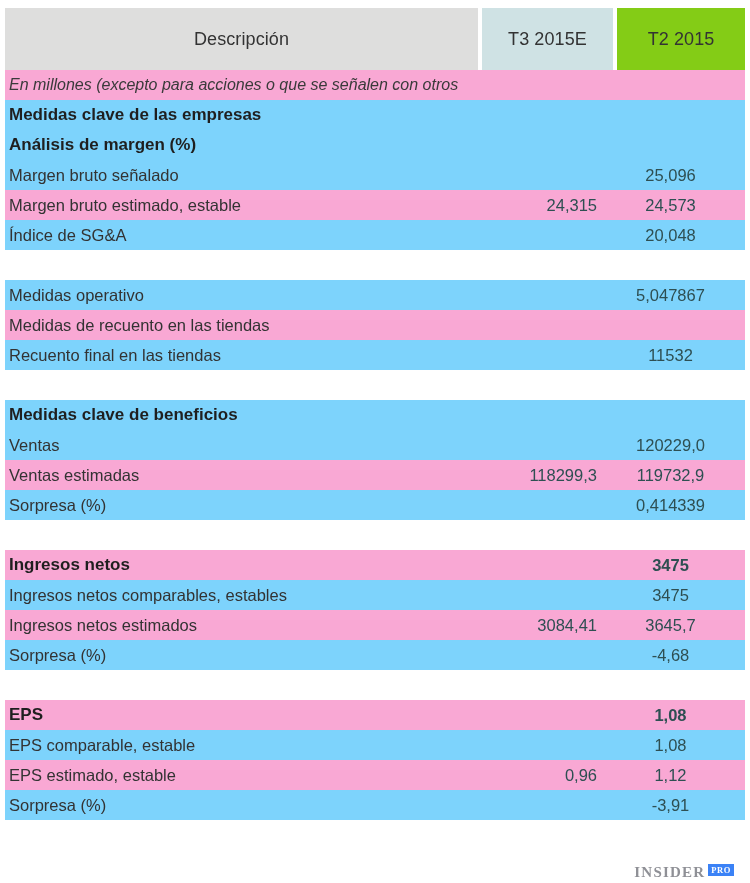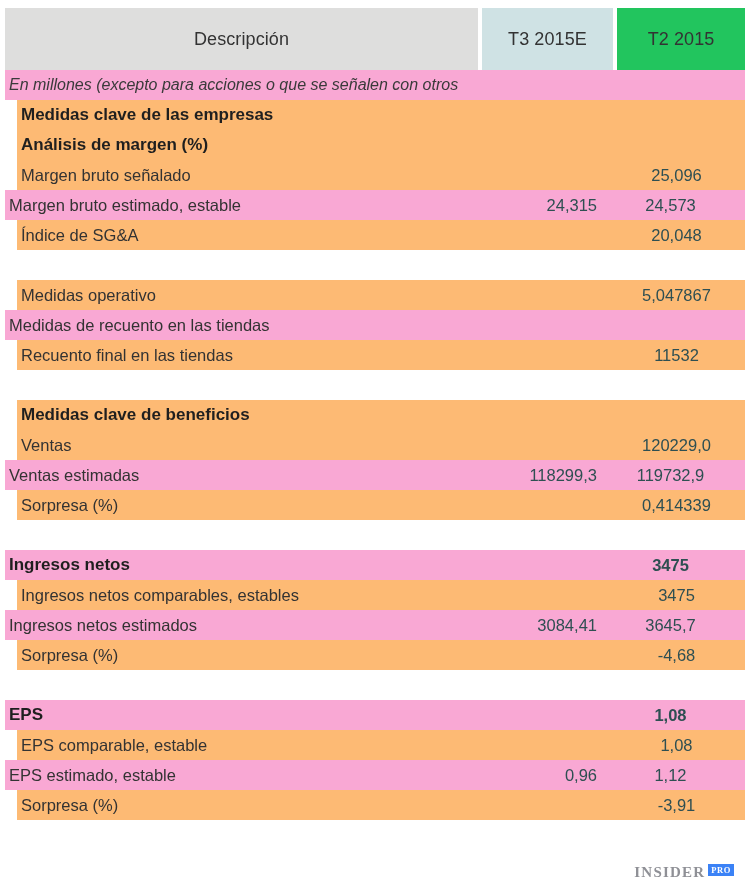--- a/index.html
+++ b/index.html
@@ -46,35 +46,35 @@
     width: 473px;
     background: #dededd;
   }
   .th-gap { width: 4px; background: #ffffff; }
   .th-c1 {
     width: 131px;
     background: #cfe2e4;
   }
   .th-c2 {
     flex: 1;
-    background: #22c55e;
+    background: #84cc16;
   }
 
   
   .tbody {
     padding: 0 5px;
     box-sizing: border-box;
   }
   .row {
     display: flex;
     align-items: center;
     height: 30px;
     box-sizing: border-box;
   }
-  .row.shaded { background: #fdba74; margin-left: 12px; }
+  .row.shaded { background: #7dd3fc; }
   .row.plain  { background: #f9a8d4; }
   .row.spacer { background: #ffffff; height: 30px; }
 
   .cell-label {
     width: 473px;
     padding-left: 4px;
     box-sizing: border-box;
     font-size: 16.5px;
     color: #333333;
     white-space: nowrap;

